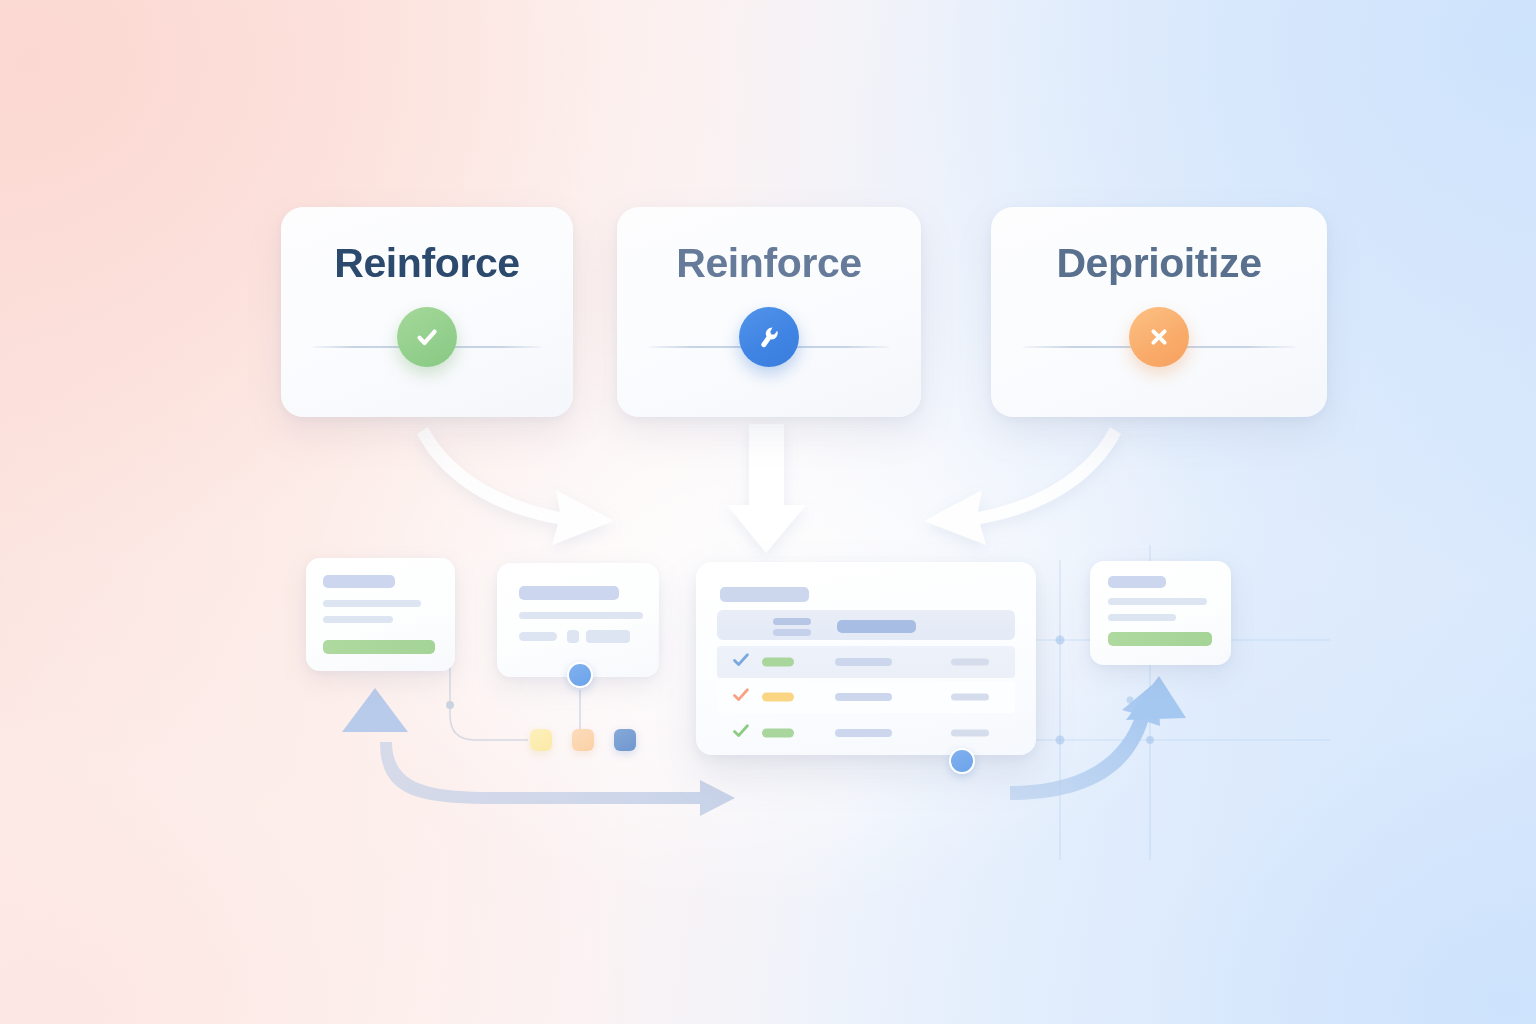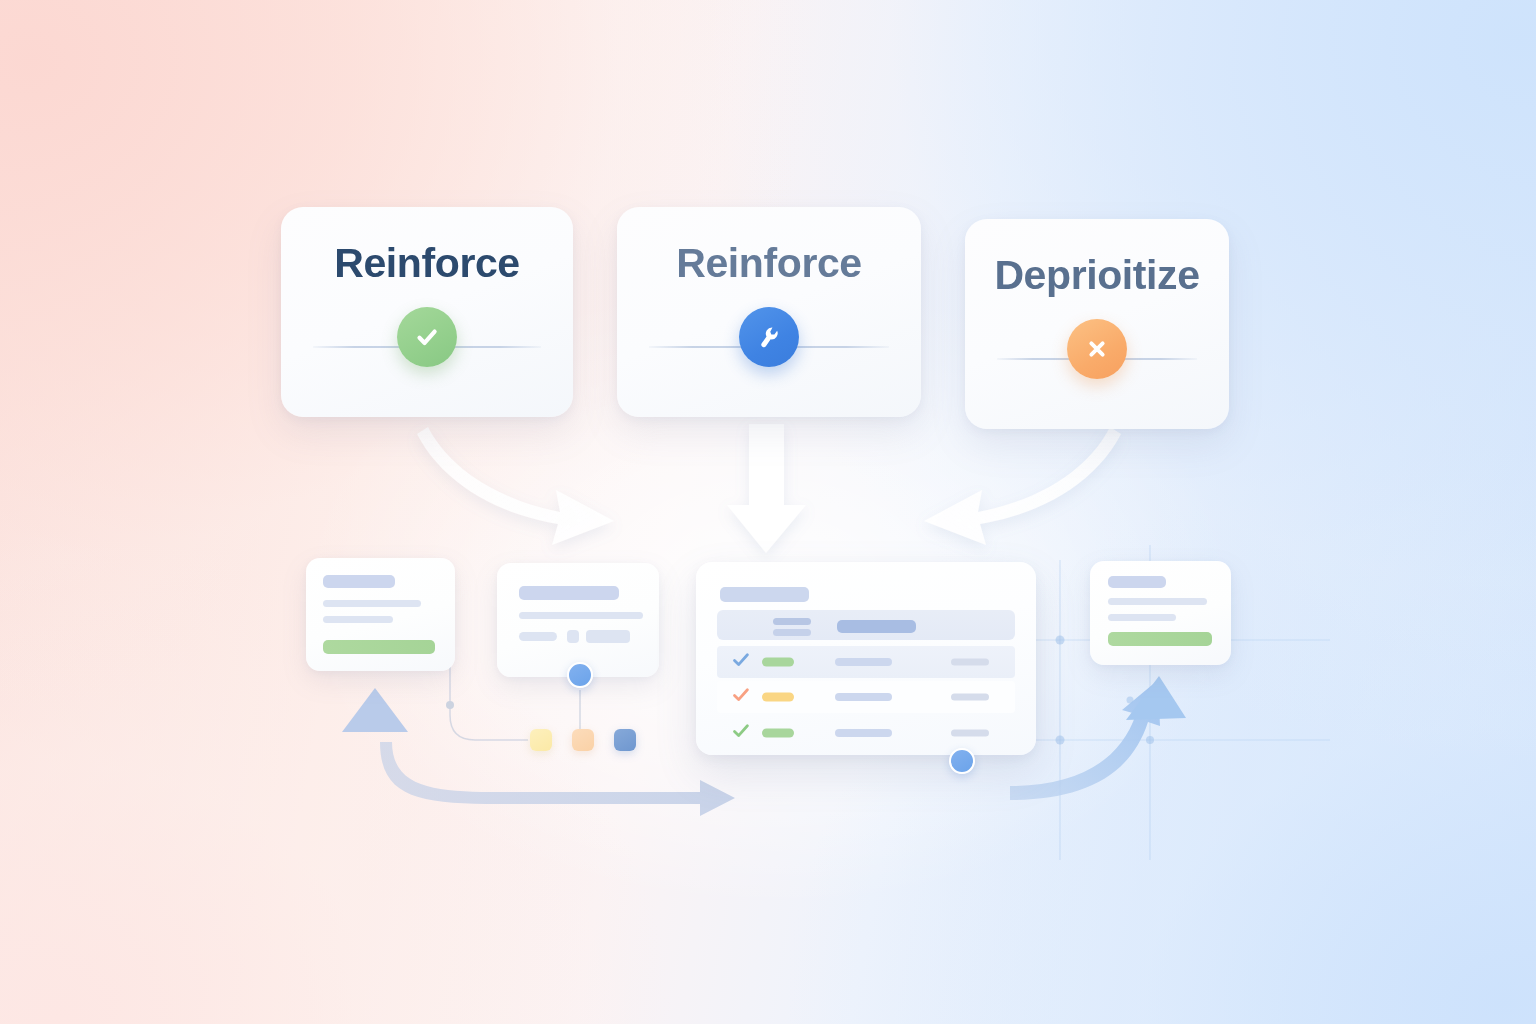--- a/index.html
+++ b/index.html
@@ -34,21 +34,21 @@
     position: absolute;
     top: 0;
     width: 292px;
     height: 210px;
     border-radius: 22px;
     background: linear-gradient(160deg, #fdfdfe 0%, #fbfcfe 48%, #f4f7fb 100%);
     box-shadow: 0 16px 36px rgba(120,130,160,0.13), 0 3px 10px rgba(120,130,160,0.08);
   }
   .top-card.c1 { left: 281px; }
   .top-card.c2 { left: 617px; width: 304px; }
-  .top-card.c3 { left: 965px; width: 264px; margin-top: 12px; }
+  .top-card.c3 { left: 991px; width: 336px; }
 
   .card-title {
     position: absolute;
     top: 36px;
     left: 0;
     right: 0;
     text-align: center;
     font-size: 41px;
     font-weight: 600;
     letter-spacing: -0.4px;

